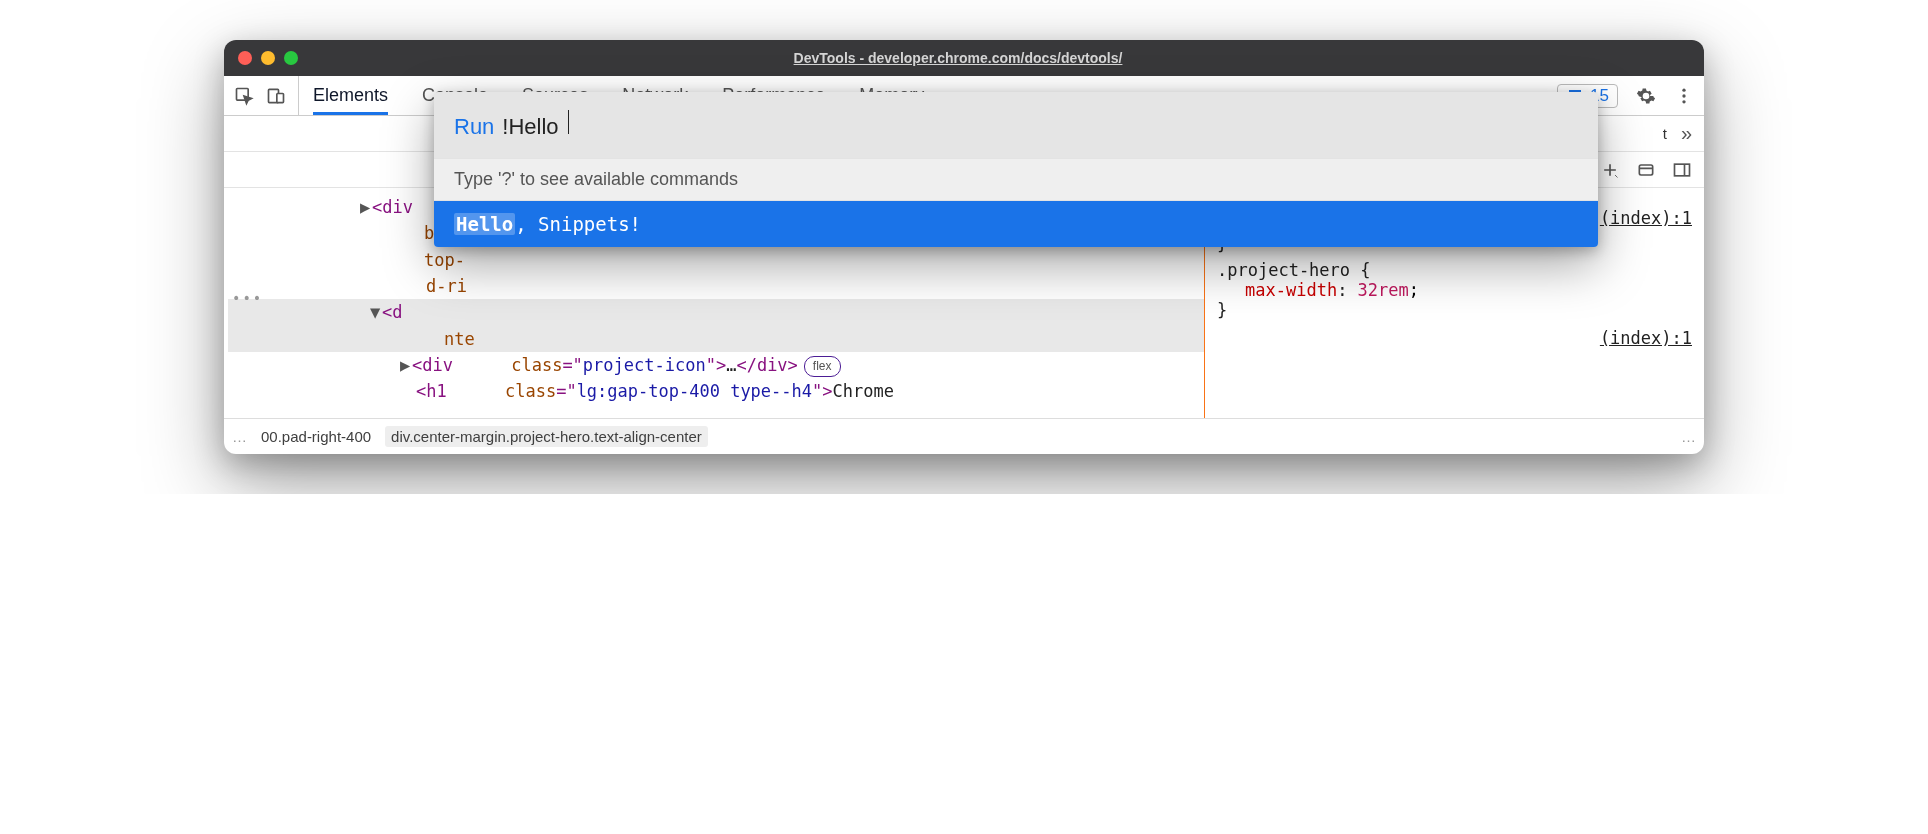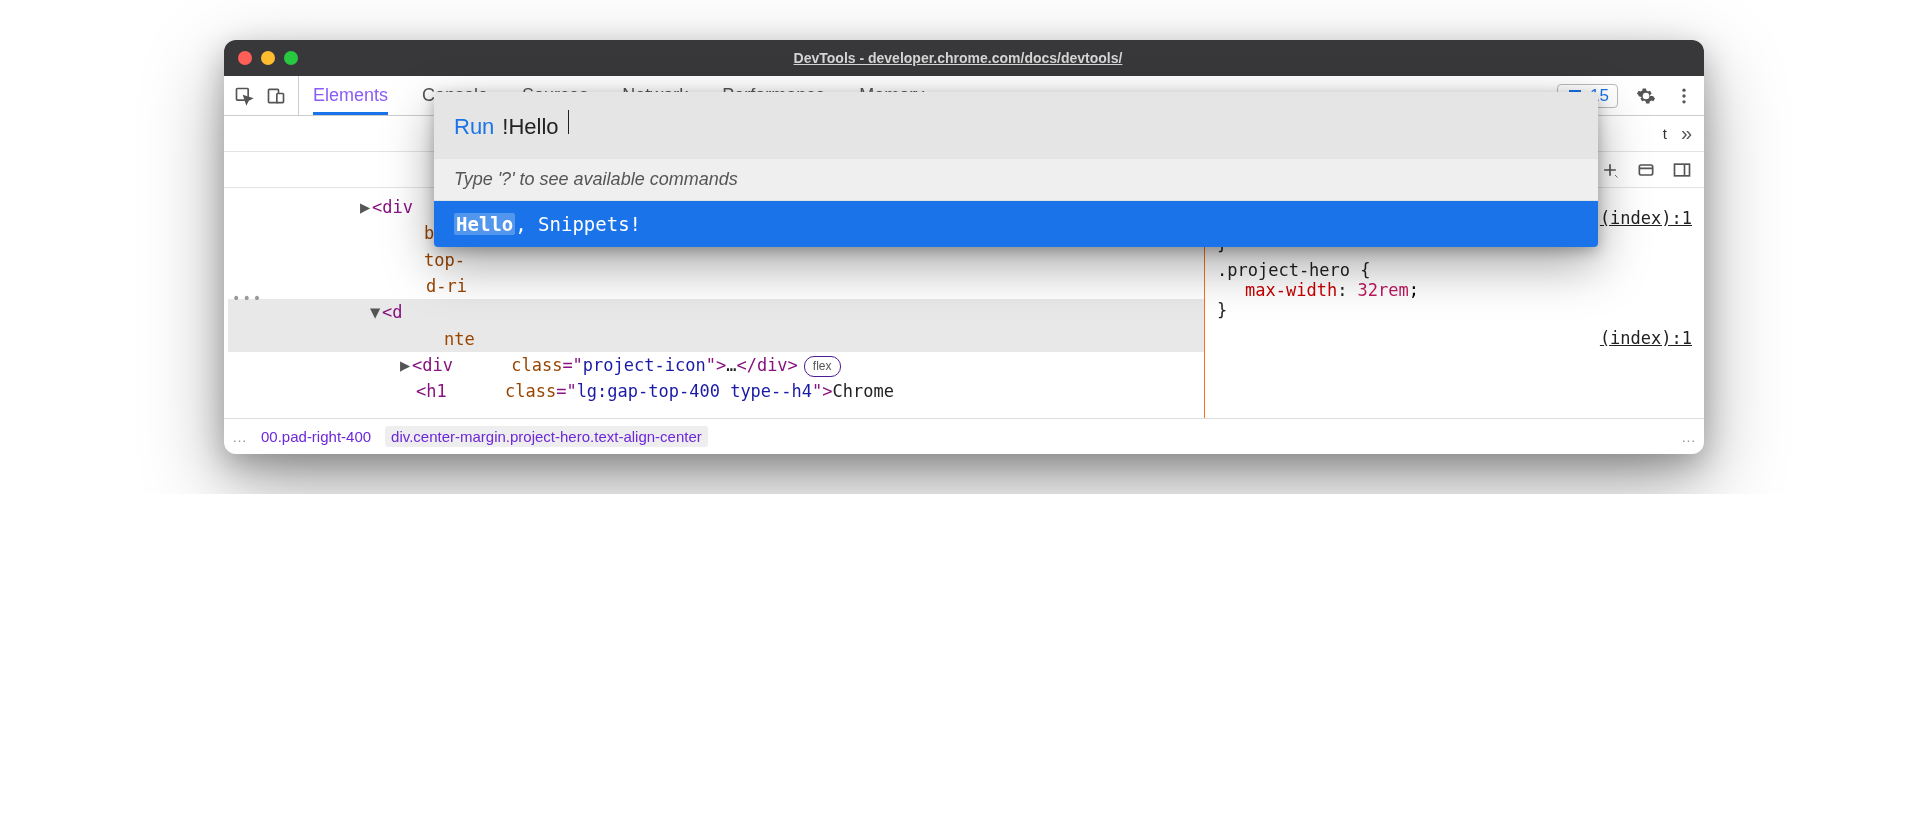--- a/index.html
+++ b/index.html
@@ -44,21 +44,21 @@
     display: flex; align-items: center;
     height: 40px;
     border-bottom: 1px solid #ccc;
     padding: 0 10px;
     font-size: 18px;
     color: #333;
   }
   .toolbar .left-icons { display:flex; gap: 12px; align-items:center; padding-right:12px; border-right:1px solid #ccc; margin-right:14px; height:100%; }
   .tabs { display:flex; gap: 34px; align-items:center; height:100%; }
   .tab { color:#555; cursor:default; }
-  .tab.active { color:#8b5cf6; border-bottom:3px solid #1a73e8; padding-bottom:6px; margin-bottom:-9px; }
+  .tab.active { color:#0f172a; border-bottom:3px solid #1a73e8; padding-bottom:6px; margin-bottom:-9px; }
   .toolbar .right { margin-left:auto; display:flex; align-items:center; gap:18px; }
   .badge-count {
     display:flex; align-items:center; gap:6px;
     border:1px solid #bbb; border-radius:4px; padding:1px 8px;
     color:#1a73e8; font-size:17px;
   }
   .subbar {
     display:flex; align-items:center; justify-content:flex-end;
     height:36px; border-bottom:1px solid #e3e3e3;
     padding:0 12px; font-size:15px; color:#333; gap:14px;
@@ -93,21 +93,21 @@
     border-radius:10px; padding:0 8px; color:#555; margin-left:6px;
     font-family:-apple-system, sans-serif; vertical-align:1px;
   }
   .breadcrumbs {
     border-top:1px solid #ddd;
     height:36px; display:flex; align-items:center;
     font-family:-apple-system, sans-serif; font-size:15px;
     padding: 0 8px; gap:14px;
   }
   .breadcrumbs .dots { color:#999; }
-  .crumb { color:#6d28d9; }
+  .crumb { color:#404040; }
   .crumb.sel { background:#eee; padding:2px 6px; border-radius:3px; }
   .styles-panel {
     width: 500px; border-left:1px solid #f97316;
     font-size:17px; padding:6px 12px 0 12px;
     font-family: "SF Mono", Menlo, Consolas, monospace;
     position:relative;
   }
   .rule { margin-bottom:6px; }
   .selector { color:#222; }
   .prop { color:#c80000; margin-left:28px; }
@@ -126,21 +126,21 @@
   }
   .palette-input {
     display:flex; align-items:baseline; gap:8px;
     padding: 18px 20px; font-size:22px;
   }
   .run-prefix { color:#1a73e8; font-weight:500; }
   .query { color:#222; }
   .cursor { display:inline-block; width:1px; height:24px; background:#222; vertical-align:-4px; margin-left:1px; }
   .palette-hint {
     background:#efefef; color:#555; font-size:18px;
-    padding:10px 20px; border-top:1px solid #e3e3e3; border-bottom:1px solid #e3e3e3;font-style:italic;
+    padding:10px 20px; border-top:1px solid #e3e3e3; border-bottom:1px solid #e3e3e3;
   }
   .palette-result {
     background:#1a73e8; color:#fff; padding:12px 20px; font-size:19px;
     font-family:"SF Mono", Menlo, Consolas, monospace;
   }
   .palette-result .match { font-weight:700; background:rgba(255,255,255,0.25); padding:0 2px; border-radius:2px; }
 
   svg { display:block; }
   .ico { width:20px; height:20px; color:#555; }
 </style>

